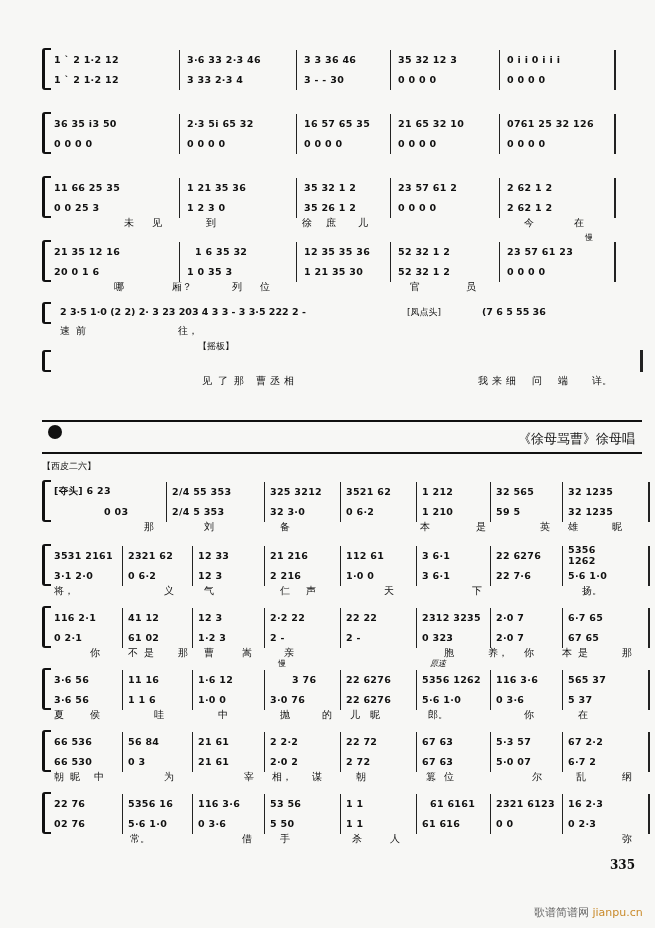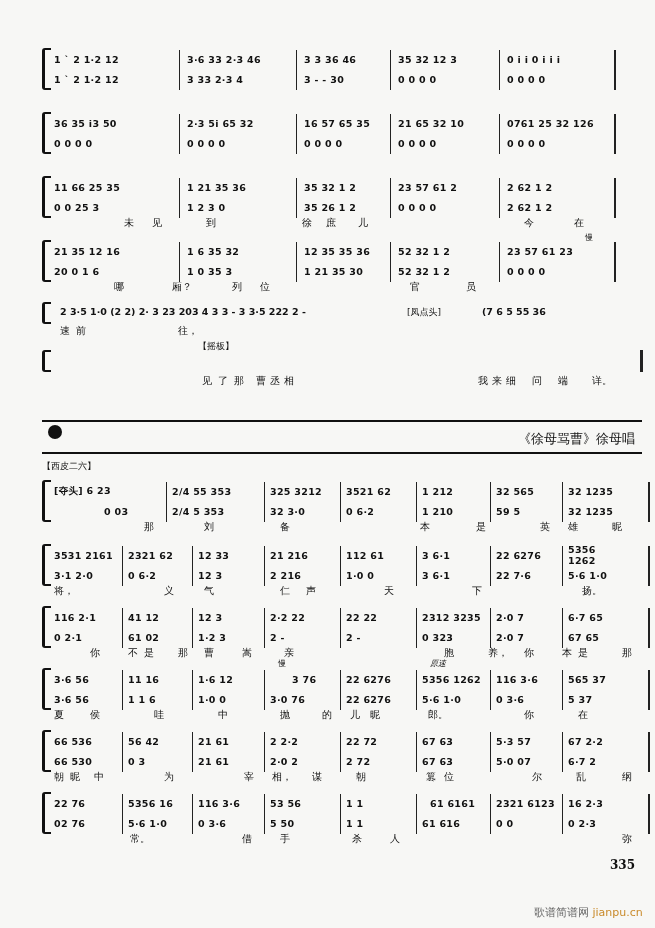--- a/index.html
+++ b/index.html
@@ -108,21 +108,21 @@
   <span class="lyric" style="left:470px;">今</span>
   <span class="lyric" style="left:520px;">在</span>
 </div>
 <span class="small-tag" style="left:585px;top:232px;">慢</span>
 
 <div class="system" style="top:240px;height:42px;">
   <div class="bracket"></div>
   <div class="row" style="top:2px;">
     <div class="bar" style="left:0;">21 35 12 16</div>
     <div class="barline" style="left:125px;height:40px;"></div>
-    <div class="bar" style="left:133px;">1 6 35 32</div>
+    <div class="bar" style="left:141px;">1 6 35 32</div>
     <div class="barline" style="left:242px;height:40px;"></div>
     <div class="bar" style="left:250px;">12 35 35 36</div>
     <div class="barline" style="left:336px;height:40px;"></div>
     <div class="bar" style="left:344px;">52 32 1 2</div>
     <div class="barline" style="left:445px;height:40px;"></div>
     <div class="bar" style="left:453px;">23 57 61 23</div>
     <div class="barline end" style="left:560px;height:40px;"></div>
   </div>
   <div class="row" style="top:22px;">
     <div class="bar" style="left:0;">20 0 1 6</div>
@@ -354,21 +354,21 @@
   <span class="lyric" style="left:374px;">郎。</span>
   <span class="lyric" style="left:470px;">你</span>
   <span class="lyric" style="left:524px;">在</span>
 </div>
 
 <div class="system" style="top:730px;height:42px;">
   <div class="bracket"></div>
   <div class="row" style="top:2px;">
     <div class="bar" style="left:0;">66 536</div>
     <div class="barline" style="left:68px;height:40px;"></div>
-    <div class="bar" style="left:74px;">56 42</div>
+    <div class="bar" style="left:74px;">56 84</div>
     <div class="barline" style="left:138px;height:40px;"></div>
     <div class="bar" style="left:144px;">21 61</div>
     <div class="barline" style="left:210px;height:40px;"></div>
     <div class="bar" style="left:216px;">2 2·2</div>
     <div class="barline" style="left:286px;height:40px;"></div>
     <div class="bar" style="left:292px;">22 72</div>
     <div class="barline" style="left:362px;height:40px;"></div>
     <div class="bar" style="left:368px;">67 63</div>
     <div class="barline" style="left:436px;height:40px;"></div>
     <div class="bar" style="left:442px;">5·3 57</div>

